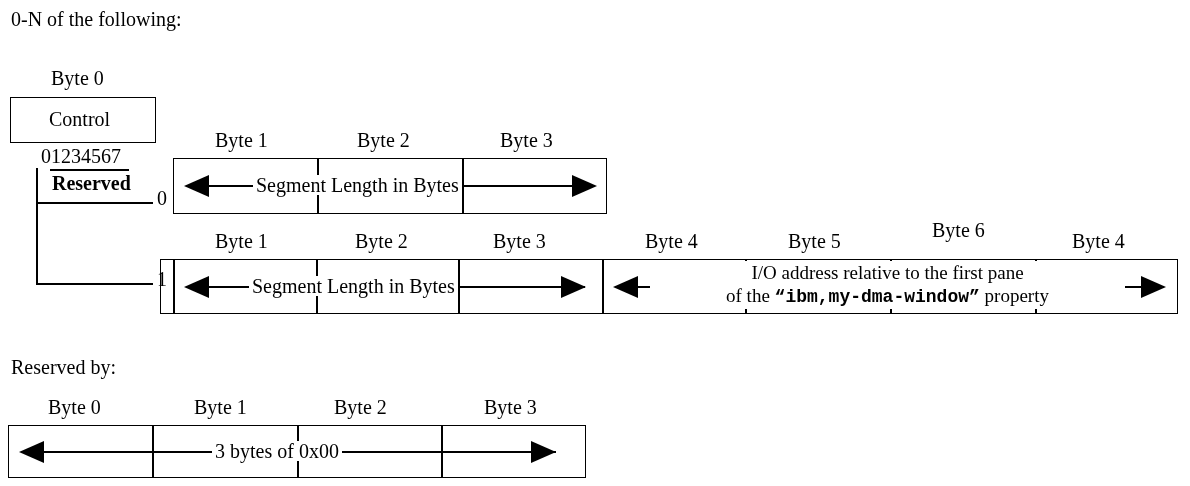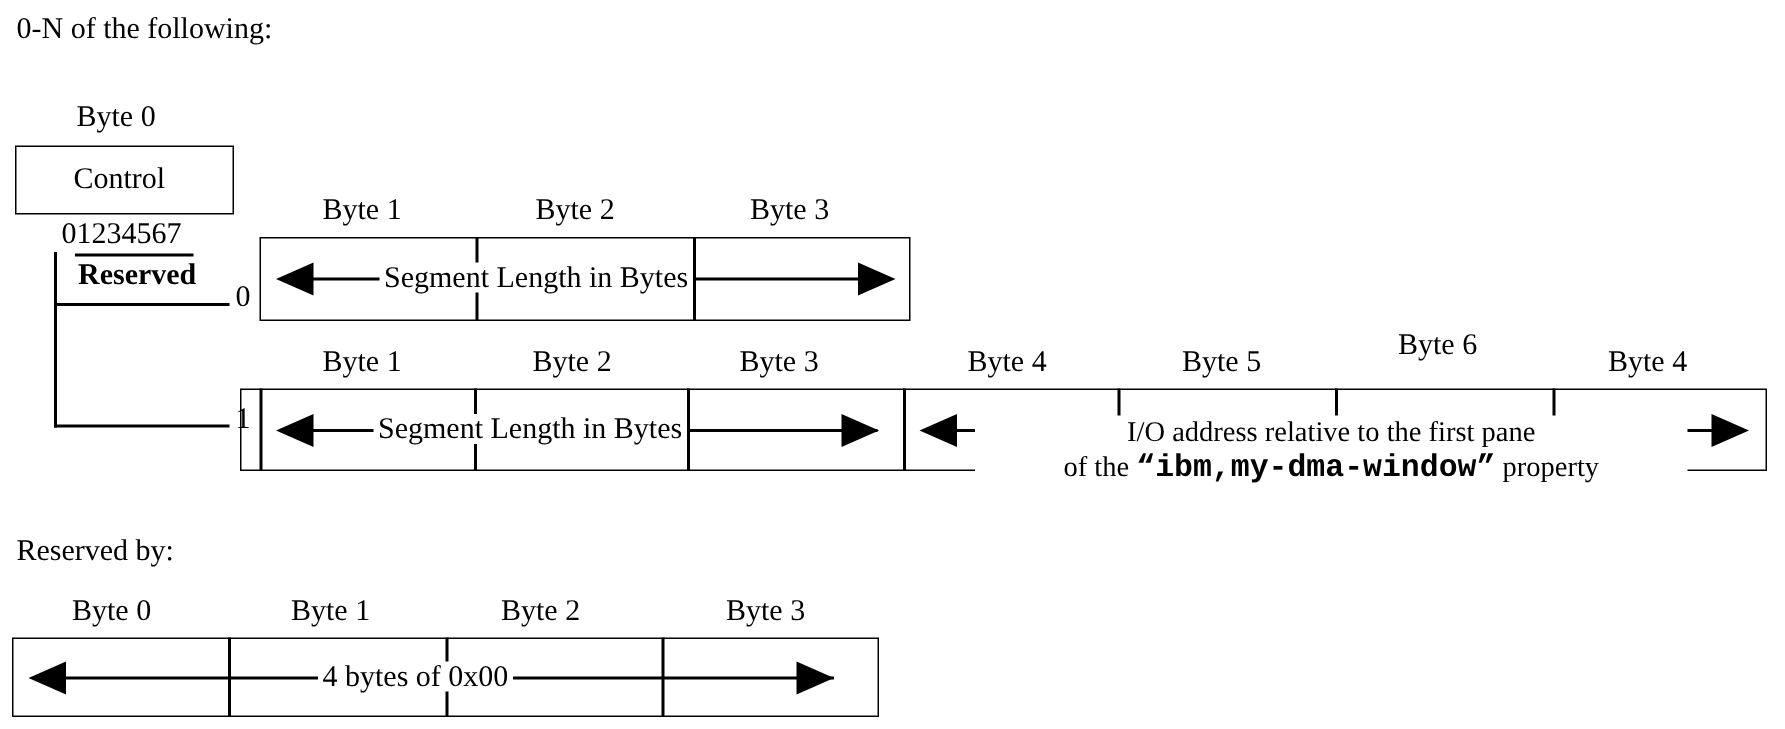--- a/index.html
+++ b/index.html
@@ -21,21 +21,21 @@
   .abs { position: absolute; }
   .txt {
     white-space: nowrap;
     line-height: 1;
   }
   .t20 { font-size: 20px; }
   .t19 { font-size: 19px; }
   .mono {
     font-family: "Liberation Mono", "DejaVu Sans Mono", monospace;
     font-weight: bold;
-    font-size: 21px;
+    font-size: 18px;
   }
   .box {
     box-sizing: border-box;
     border: 1.6px solid #000;
     background: transparent;
   }
   .vline {
     background: #000;
     width: 1.6px;
   }
@@ -61,21 +61,20 @@
   .head-r { border-left: 25px solid #000; }
   .centerlabel {
     white-space: nowrap;
     background: #ffffff;
     padding: 0 3px;
   }
   .twoline {
     white-space: nowrap;
     line-height: 1.22;
     text-align: center;
-    margin-top: 16px;
   }
 </style>
 </head>
 <body>
 
 <div id="page">
 
   <div class="abs txt t20" style="left:11px; top:9px;">0-N of the following:</div>
 
   <div class="abs txt t20" style="left:51px; top:68px;">Byte 0</div>
@@ -150,15 +149,15 @@
   <div class="abs txt t20" style="left:484px; top:397px;">Byte 3</div>
 
   <div class="abs box" style="left:8px; top:425px; width:578px; height:53px;"></div>
   <div class="abs cellsep" style="left:152px; top:425px; height:53px;"></div>
   <div class="abs cellsep" style="left:297px; top:425px; height:53px;"></div>
   <div class="abs cellsep" style="left:441px; top:425px; height:53px;"></div>
 
   <div class="abs shaft" style="left:42px; top:451px; width:514px;"></div>
   <div class="abs head-l" style="left:19px; top:441px;"></div>
   <div class="abs head-r" style="left:531px; top:441px;"></div>
-  <div class="abs txt t20 centerlabel" style="left:212px; top:441px;">4 bytes of 0x00</div>
+  <div class="abs txt t20 centerlabel" style="left:212px; top:441px;">3 bytes of 0x00</div>
 
 </div>
 
 </body></html>

